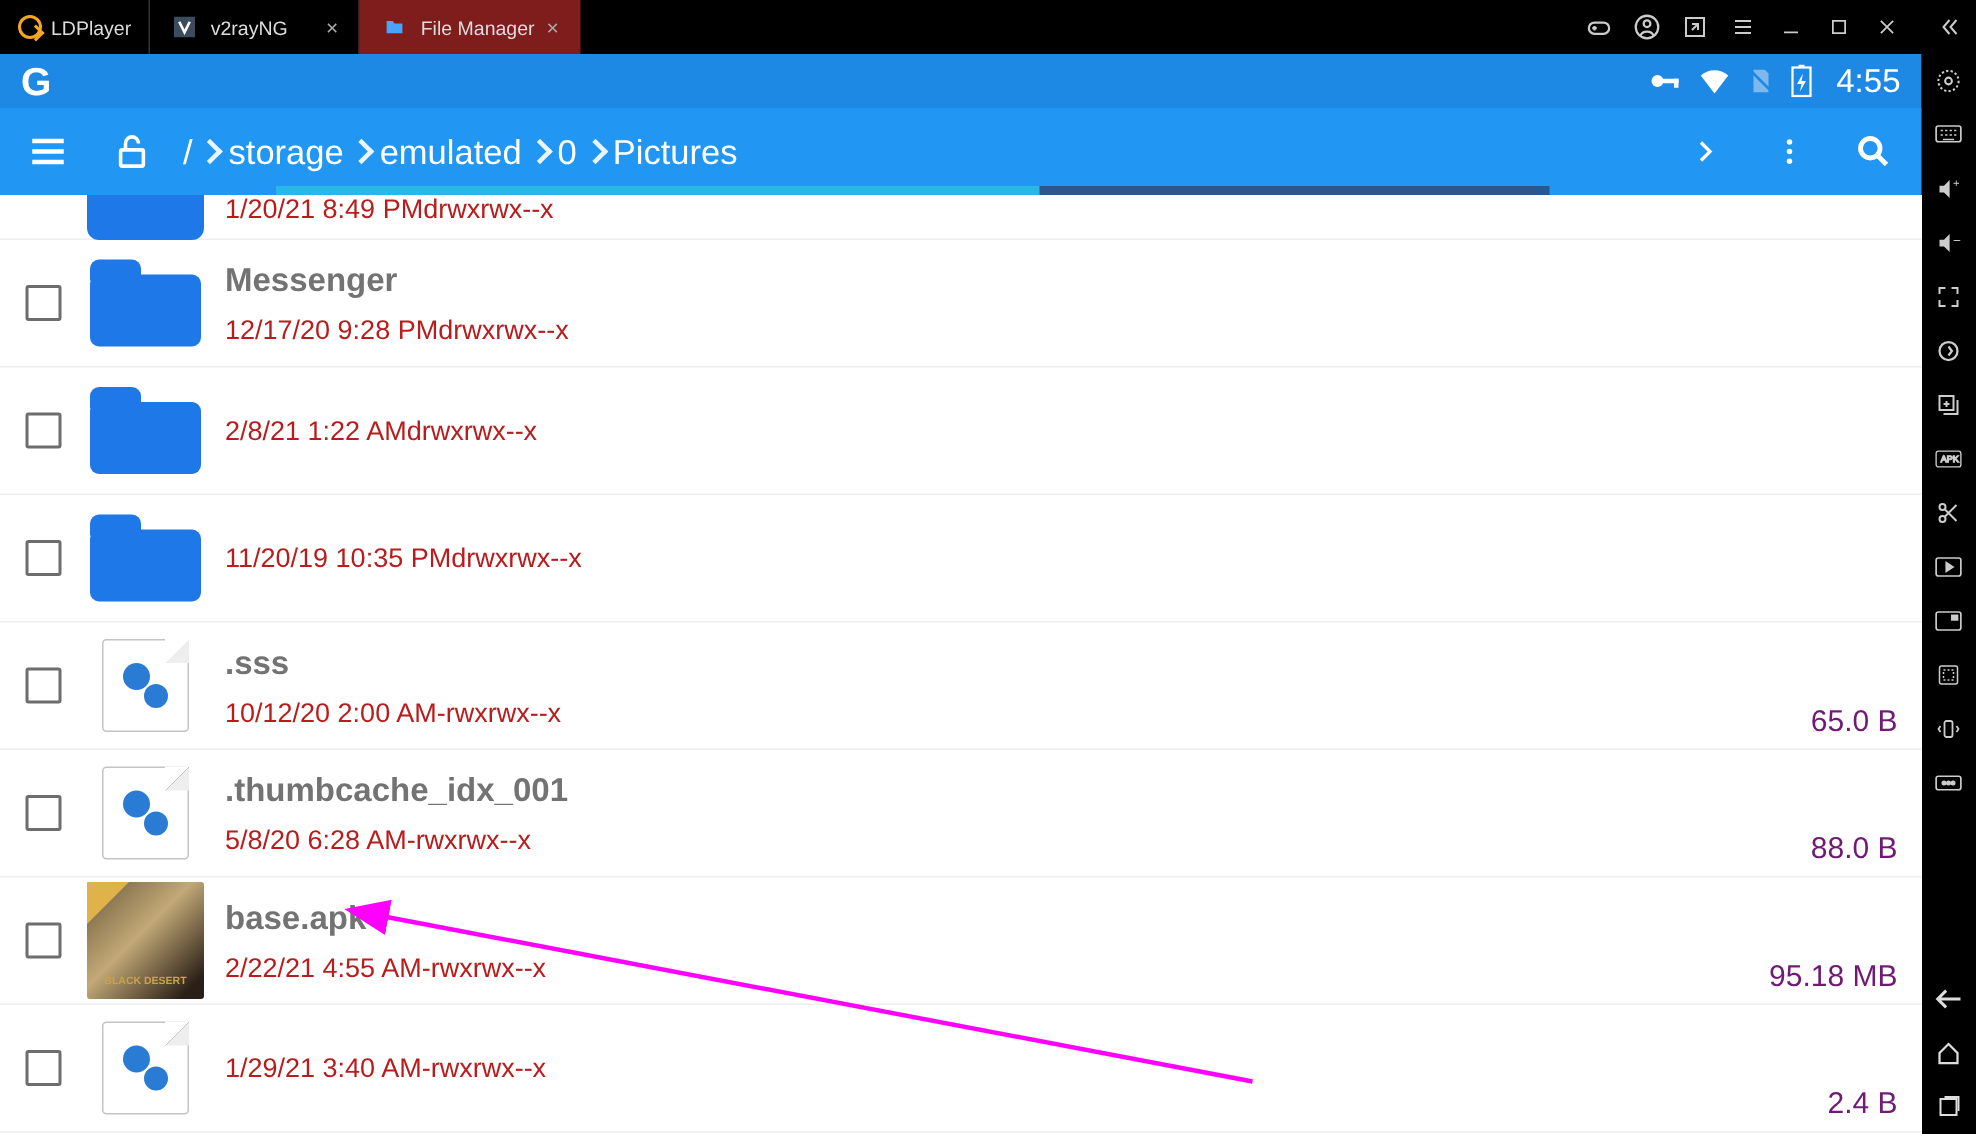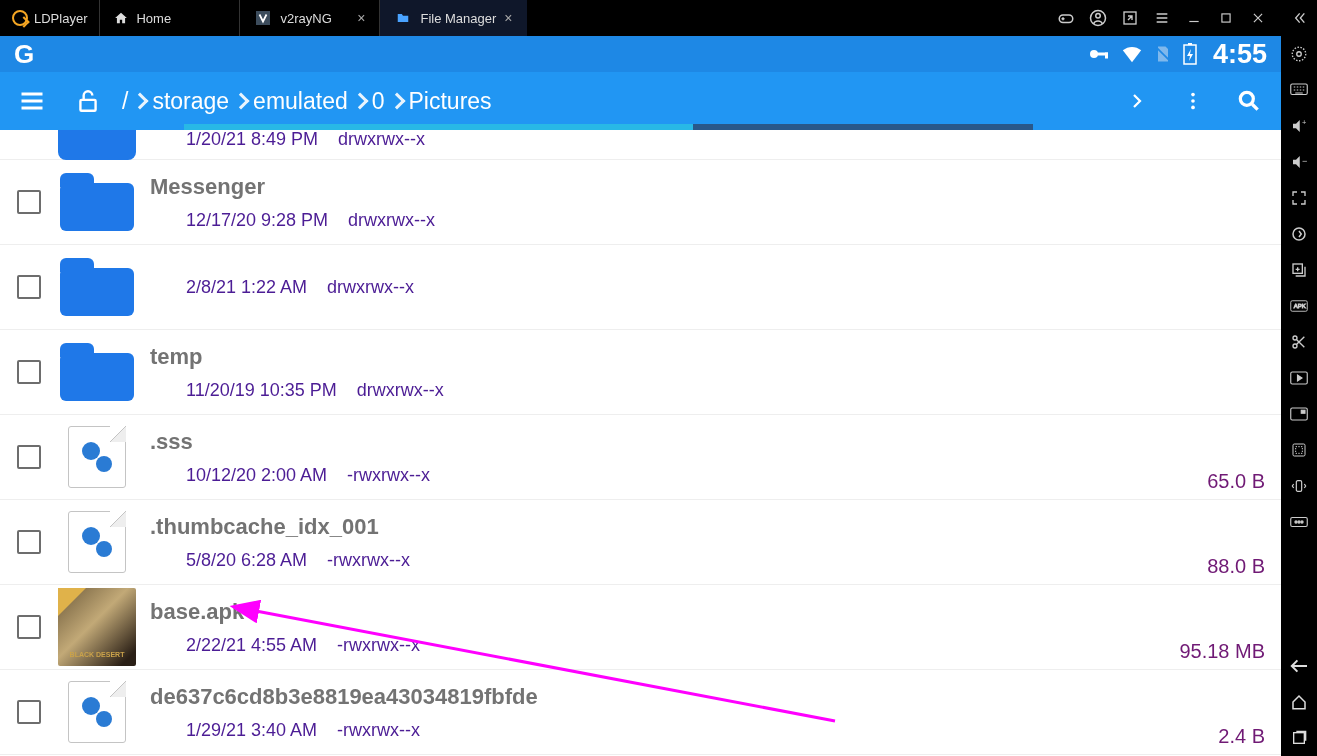--- a/index.html
+++ b/index.html
@@ -8,34 +8,34 @@
 .root { display: flex; width: 100%; height: 100%; }
 .main-col { flex: 1; display: flex; flex-direction: column; min-width: 0; }
 .side-col { width: 36px; background: #000; display: flex; flex-direction: column; align-items: center; }
 
 .titlebar { height: 36px; background: #000; display: flex; align-items: center; color: #ddd; font-size: 13px; }
 .tb-app { display: flex; align-items: center; gap: 6px; padding: 0 12px; height: 100%; border-radius: 11px; }
 .tb-logo { width: 16px; height: 16px; border-radius: 50%; border: 2px solid #f5a623; position: relative; }
 .tb-logo::after { content: ""; position: absolute; right: -2px; bottom: -2px; width: 6px; height: 6px; border-top: 2px solid #f5a623; border-right: 2px solid #f5a623; transform: rotate(45deg); }
 .tb-tabs { display: flex; height: 100%; align-items: stretch; }
 .tb-tab { display: flex; align-items: center; gap: 8px; padding: 0 14px; border-left: 1px solid #333; min-width: 140px; position: relative; }
-.tb-tab.active { background: #0f172a; }
+.tb-tab.active { background: #7f1d1d; }
 .tb-close { margin-left: auto; font-size: 14px; color: #aaa; cursor: pointer; }
 .tb-spacer { flex: 1; }
 .tb-actions { display: flex; align-items: center; gap: 14px; padding: 0 14px; color: #ccc; }
 .tb-ico { width: 18px; height: 18px; display: flex; align-items: center; justify-content: center; }
 
 .ico-home { width: 14px; height: 14px; }
 .ico-home svg, .ico-folder-sm svg, .ico-v2 svg { display: block; }
 
 .statusbar { height: 36px; background: #1e88e5; display: flex; align-items: center; color: #fff; padding: 0 14px; }
 .g-logo { font-size: 26px; font-weight: bold; font-family: "Product Sans", Arial, sans-serif; }
 .sb-spacer { flex: 1; }
 .sb-icons { display: flex; align-items: center; gap: 10px; }
-.sb-time { font-size: 27px; font-weight: 700; margin-left: 6px; }
+.sb-time { font-size: 22px; font-weight: 400; margin-left: 6px; }
 
 .toolbar { height: 58px; background: #2196f3; display: flex; align-items: center; color: #fff; padding: 0 10px; gap: 12px; position: relative; }
 .tool-btn { width: 44px; height: 44px; display: flex; align-items: center; justify-content: center; cursor: pointer; }
 .crumbs { display: flex; align-items: center; gap: 6px; font-size: 23px; font-weight: 500; }
 .crumb-chev { width: 12px; height: 12px; border-top: 3px solid #fff; border-right: 3px solid #fff; transform: rotate(45deg); opacity: .9; }
 .crumb { cursor: pointer; }
 .toolbar-spacer { flex: 1; }
 .progress-track { position: absolute; left: 184px; right: 248px; bottom: 0; height: 6px; background: #29588a; }
 .progress-fill { height: 100%; background: #28b8e6; width: 60%; }
 
@@ -53,21 +53,21 @@
 .file-ico::before { content: ""; position: absolute; top: -1px; right: -1px; width: 16px; height: 16px; background: linear-gradient(135deg, #fff 0 50%, #c4c4c4 50% 52%, #eee 52% 100%); }
 .gear-stack { position: relative; width: 30px; height: 30px; }
 .gear { position: absolute; border-radius: 50%; background: #2a7bd4; }
 .gear.g1 { width: 18px; height: 18px; top: 0; left: 0; }
 .gear.g2 { width: 16px; height: 16px; bottom: 0; right: 0; }
 .img-thumb { width: 78px; height: 78px; background: linear-gradient(135deg, #6d5a3a 0%, #c2a977 45%, #2a1f16 90%); position: relative; border-radius: 2px; align-self: center; }
 .img-thumb::before { content: ""; position: absolute; top: 0; left: 0; border-top: 28px solid #e0b24a; border-right: 28px solid transparent; }
 .img-thumb::after { content: "BLACK DESERT"; position: absolute; bottom: 8px; left: 0; right: 0; text-align: center; font-size: 7px; color: #caa24a; font-weight: bold; }
 .meta { flex: 1; display: flex; flex-direction: column; gap: 10px; min-width: 0; }
 .name { font-size: 22px; font-weight: bold; color: #737373; }
-.sub { font-size: 18px; color: #4c1d95; display: flex; gap: 20px; margin-left: 36px; }
+.sub { font-size: 18px; color: #b91c1c; display: flex; gap: 0; }
 .size { font-size: 20px; color: #701a75; font-weight: 500; align-self: flex-end; margin-bottom: 6px; }
 
 .arrow-overlay { position: absolute; left: 0; top: 0; pointer-events: none; }
 
 .side-col .s-btn { width: 36px; height: 36px; display: flex; align-items: center; justify-content: center; color: #ddd; cursor: pointer; }
 .side-spacer { flex: 1; }
 
 svg { display: block; }
 </style>
 </head>
@@ -75,28 +75,20 @@
 
 <div class="root">
   <div class="main-col">
 
     <div class="titlebar">
       <div class="tb-app">
         <span class="tb-logo"></span>
         <span>LDPlayer</span>
       </div>
       <div class="tb-tabs">
-        <div class="tb-tab">
-          <span class="tb-ico ico-home">
-            <svg width="14" height="14" viewBox="0 0 24 24" fill="#ddd">
-                <path d="M12 3l10 9h-3v9h-5v-6h-4v6H5v-9H2z"></path>
-              </svg>
-          </span>
-          <span>Home</span>
-        </div>
         <div class="tb-tab">
           <span class="tb-ico">
             <svg width="14" height="14" viewBox="0 0 24 24">
                 <rect width="24" height="24" fill="#3c4c5c"></rect>
                 <path d="M6 6l6 12 6-12" stroke="#fff" stroke-width="3" fill="none"></path>
               </svg>
           </span>
           <span>v2rayNG</span>
           <span class="tb-close">×</span>
         </div>
@@ -276,21 +268,20 @@
           </div>
         </div>
         <div class="row">
           <div class="chk-wrap">
             <div class="chk"></div>
           </div>
           <div class="thumb">
             <div class="folder-ico"></div>
           </div>
           <div class="meta" style="">
-            <div class="name">temp</div>
             <div class="sub">
               <span>11/20/19 10:35 PM</span>
               <span>drwxrwx--x</span>
             </div>
           </div>
         </div>
         <div class="row">
           <div class="chk-wrap">
             <div class="chk"></div>
           </div>
@@ -352,21 +343,20 @@
           </div>
           <div class="thumb">
             <div class="file-ico">
               <div class="gear-stack">
                 <div class="gear g1"></div>
                 <div class="gear g2"></div>
               </div>
             </div>
           </div>
           <div class="meta" style="">
-            <div class="name">de637c6cd8b3e8819ea43034819fbfde</div>
             <div class="sub">
               <span>1/29/21 3:40 AM</span>
               <span>-rwxrwx--x</span>
             </div>
           </div>
           <div class="size">2.4 B</div>
         </div>
         <svg class="arrow-overlay" width="1281" height="756">
         <defs>
             <marker id="ah" markerWidth="10" markerHeight="8" refX="1" refY="4" orient="auto">

